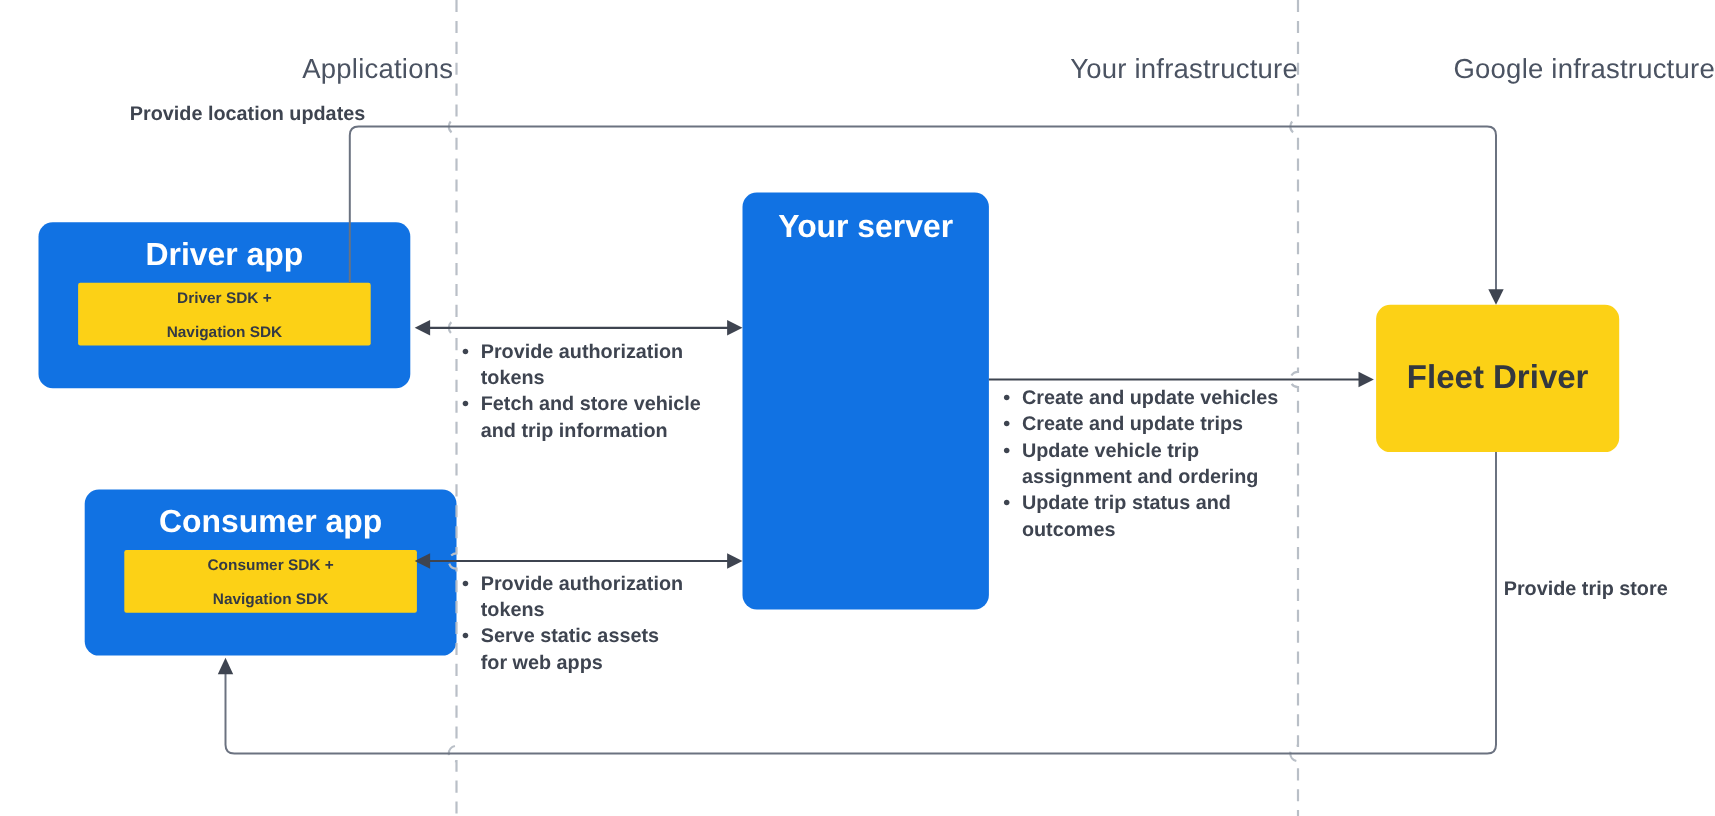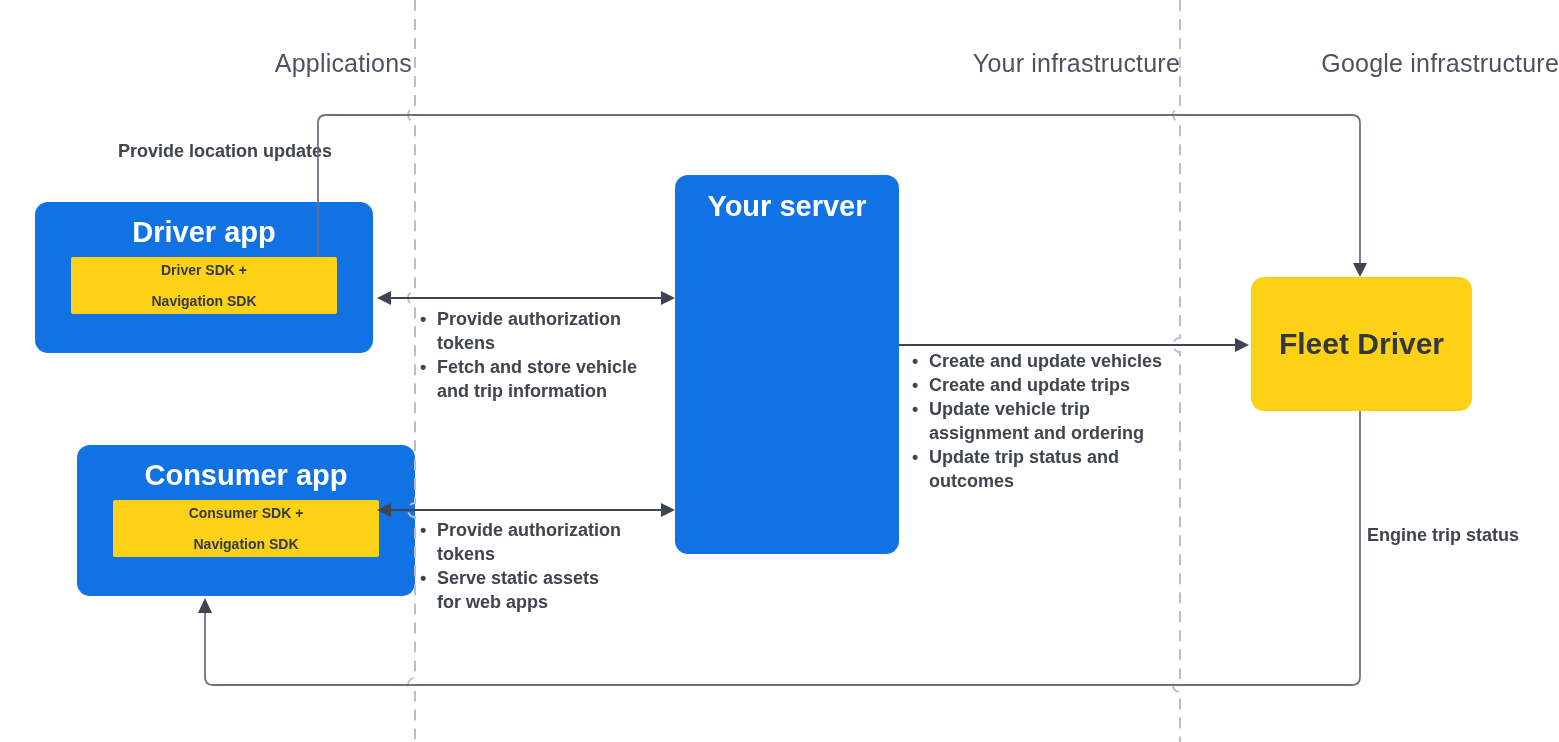--- a/index.html
+++ b/index.html
@@ -54,21 +54,21 @@
   .fleet-node{
     left:1251px;top:277px;width:221px;height:134px;
     align-items:center;justify-content:center;
     font-size:30px;font-weight:700;color:#33383f;
   }
 
   .edge-label{
     position:absolute;font-size:18px;font-weight:700;color:var(--dark);
     white-space:nowrap;z-index:3;
   }
-  .edge-label.loc{left:118px;top:93px;margin-top:48px;}
+  .edge-label.loc{left:118px;top:93px;}
   .edge-label.status{left:1367px;top:525px;}
 
   .bullets{
     position:absolute;list-style:none;z-index:3;
     font-size:18px;font-weight:700;color:var(--dark);line-height:24px;
   }
   .bullets.b1{left:420px;top:307px;width:250px;}
   .bullets.b2{left:420px;top:518px;width:250px;}
   .bullets.b3{left:912px;top:349px;width:270px;}
   .bullets li{
@@ -103,21 +103,21 @@
 Navigation SDK</div>
   </div>
 
   <div class="node blue server-node">
     <div class="node-title">Your server</div>
   </div>
 
   <div class="node yellow fleet-node">Fleet Driver</div>
 
   <div class="edge-label loc">Provide location updates</div>
-  <div class="edge-label status">Engine trip status</div>
+  <div class="edge-label status">Provide trip store</div>
 
   <ul class="bullets b1">
     <li>Provide authorization
 tokens</li>
     <li>Fetch and store vehicle
 and trip information</li>
   </ul>
 
   <ul class="bullets b2">
     <li>Provide authorization

